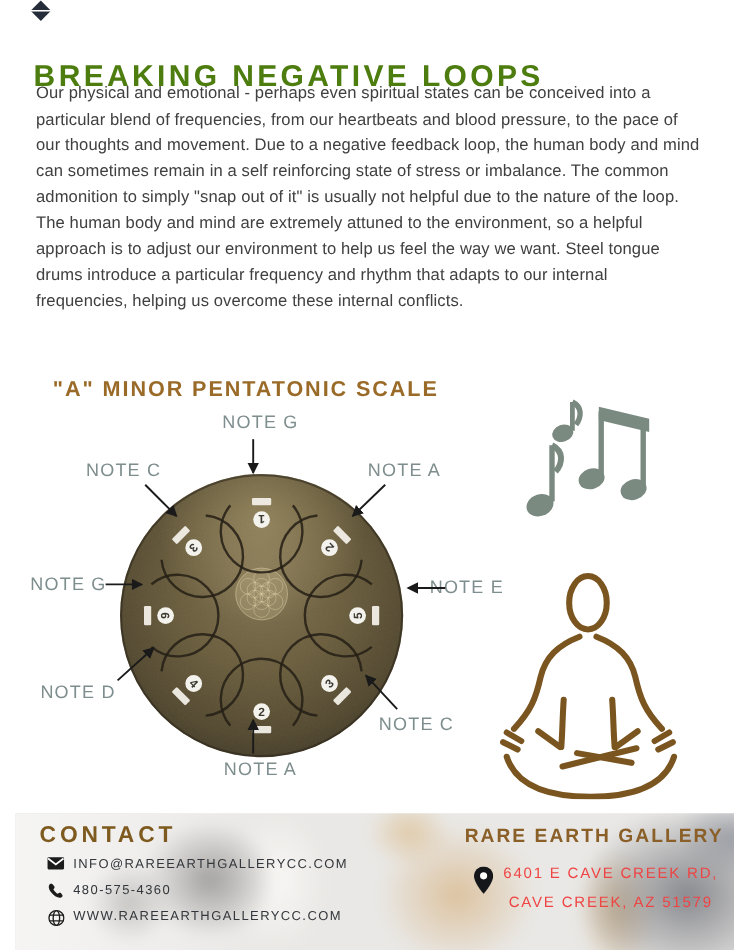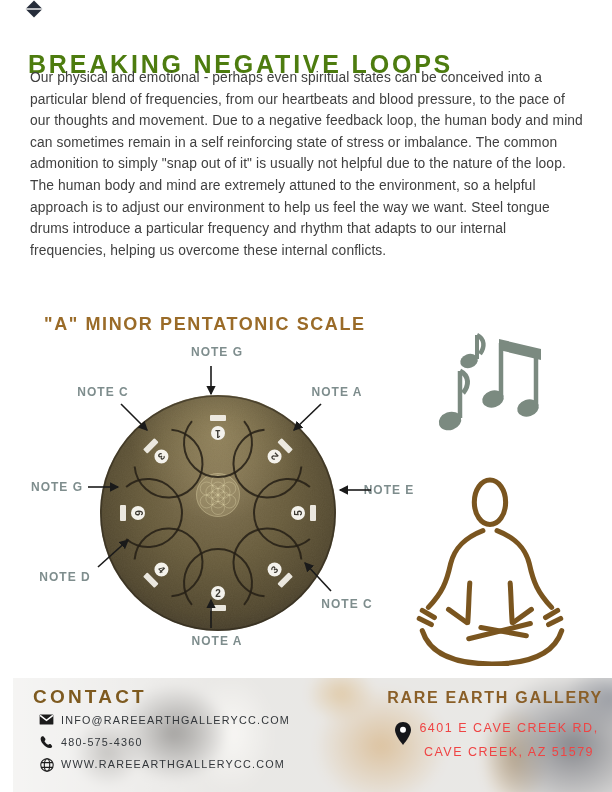--- a/index.html
+++ b/index.html
@@ -17,22 +17,22 @@
   .intro{position:absolute;left:30px;top:67px;width:556px;font-size:13.8px;
          line-height:21.6px;color:#404040;letter-spacing:.1px;}
   .intro p{margin:0;}
 
   
   .scale-heading{position:absolute;left:44px;top:299px;font-size:18px;font-weight:bold;
                  letter-spacing:1.6px;color:#9A6B28;white-space:nowrap;}
 
   
   .drum-svg{position:absolute;left:98px;top:393px;width:240px;height:240px;}
-  .note-label{position:absolute;transform:translate(-50%,-50%);font-size:12px;
-              font-weight:bold;letter-spacing:1px;color:#7E8D8D;white-space:nowrap;}
+  .note-label{position:absolute;transform:translate(-50%,-50%);font-size:15px;
+              font-weight:normal;letter-spacing:1px;color:#7E8D8D;white-space:nowrap;}
   .n0{left:217px;top:352px}.n1{left:103px;top:392px}.n2{left:337px;top:392px}
   .n3{left:57px;top:487px}.n4{left:389px;top:490px}.n5{left:65px;top:577px}
   .n6{left:347px;top:604px}.n7{left:217px;top:641px}
   .arrows{position:absolute;left:0;top:0;width:612px;height:792px;pointer-events:none;}
 
   
   .music-svg{position:absolute;left:434px;top:331px;width:112px;height:118px;}
   .meditate-svg{position:absolute;left:402px;top:474px;width:182px;height:192px;}
 
   

